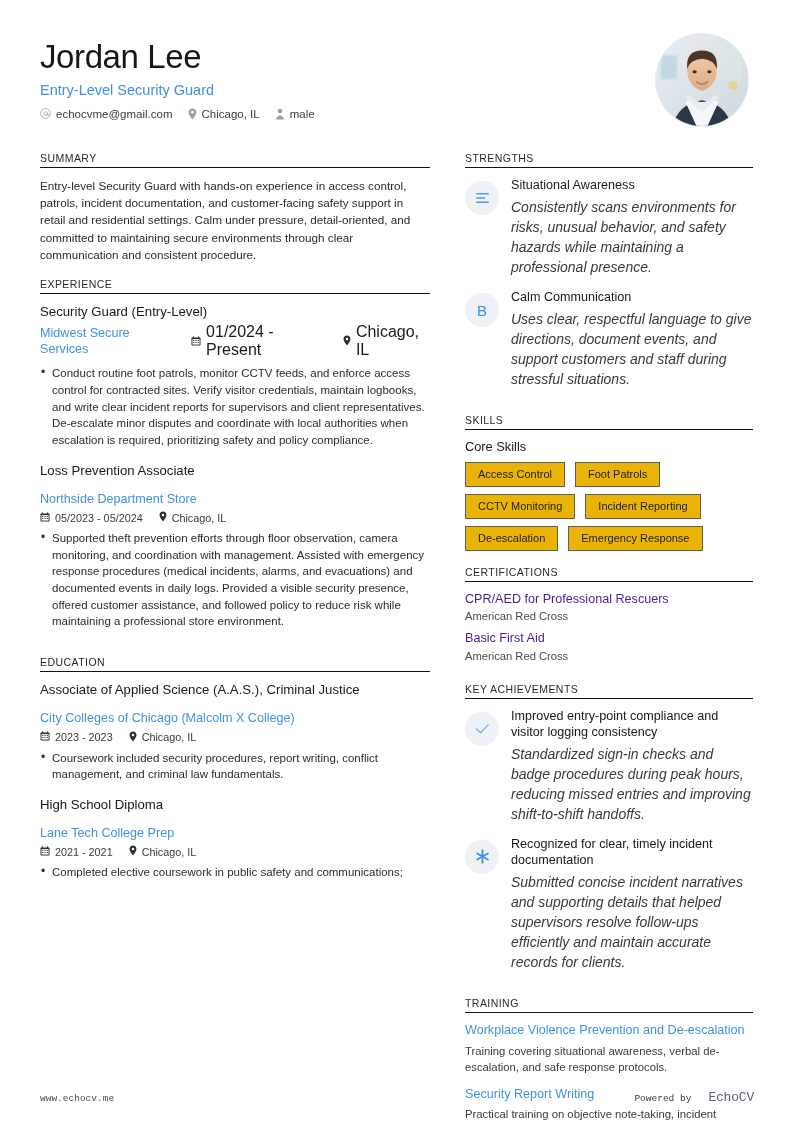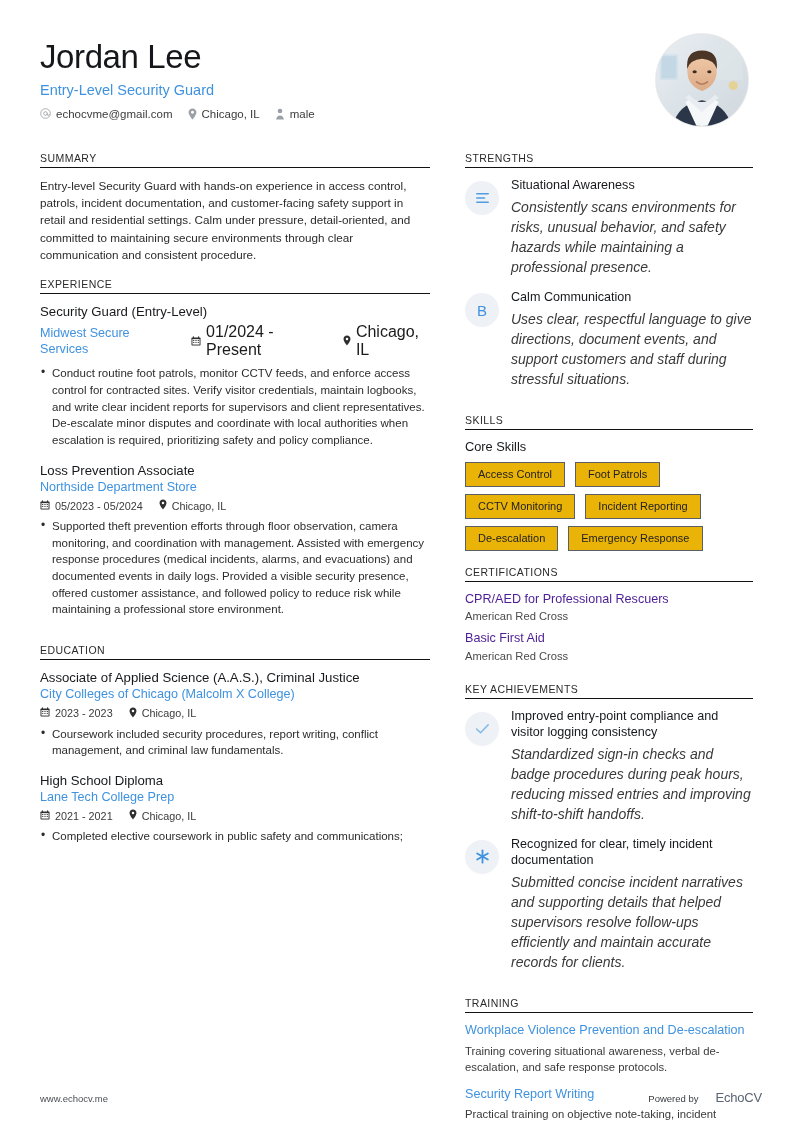--- a/index.html
+++ b/index.html
@@ -53,21 +53,21 @@
   }
   .sec-rule { border-bottom: 1.6px solid #111214; margin-bottom: 9px; }
 
   .body-text {
     font-size: 11.7px; line-height: 1.47; color: #2b2b2b;
   }
 
   
   .entry { margin-bottom: 13px; }
   .entry-title { font-size: 13.2px; color: #17191c; line-height: 1.3; }
-  .entry-org { font-size: 12.6px; color: #3f92df; margin-top: 0; line-height: 1.3; }
+  .entry-org { font-size: 12.6px; color: #3f92df; margin-top: 12px; line-height: 1.3; }
   .meta-row {
     display: flex; align-items: center; gap: 16px;
     margin-top: 4px; font-size: 10.8px; color: #3a3a3a;
   }
   .meta-item { display: flex; align-items: center; gap: 5px; }
   .inline-meta { display: flex; align-items: center; gap: 20px; margin-top: 3px; }
   .inline-meta .entry-org { margin-top: 0; }
 
   ul.bullets { list-style: none; margin-top: 6px; }
   ul.bullets li {
@@ -108,22 +108,22 @@
   .cert-issuer { font-size: 11.2px; color: #4a4a4a; margin-top: 3px; }
 
   .training { margin-bottom: 11px; }
   .tr-name { font-size: 12.6px; color: #3f92df; line-height: 1.3; }
   .tr-desc { font-size: 11.3px; line-height: 1.43; color: #3a3a3a; margin-top: 4px; }
 
   .ref-link { font-size: 12.6px; color: #3f92df; }
 
   
   .footer {
-    position: absolute; left: 40px; right: 32px; bottom: 18px;
-    display: flex; align-items: baseline; justify-content: space-between;
+    position: absolute; left: 40px; right: 40px; bottom: 18px;
+    display: flex; align-items: baseline; justify-content: space-between; font-family: Liberation Mono, monospace;
   }
   .footer-url { font-size: 9.5px; color: #4d4f55; }
   .footer-right { display: flex; align-items: baseline; gap: 17px; }
   .powered { font-size: 9.5px; color: #3a3c42; }
   .brand { font-size: 13px; color: #5a6472; letter-spacing: -0.2px; }
 
   .sec-gap { height: 13px; }
 </style>
 </head>
 <body>

